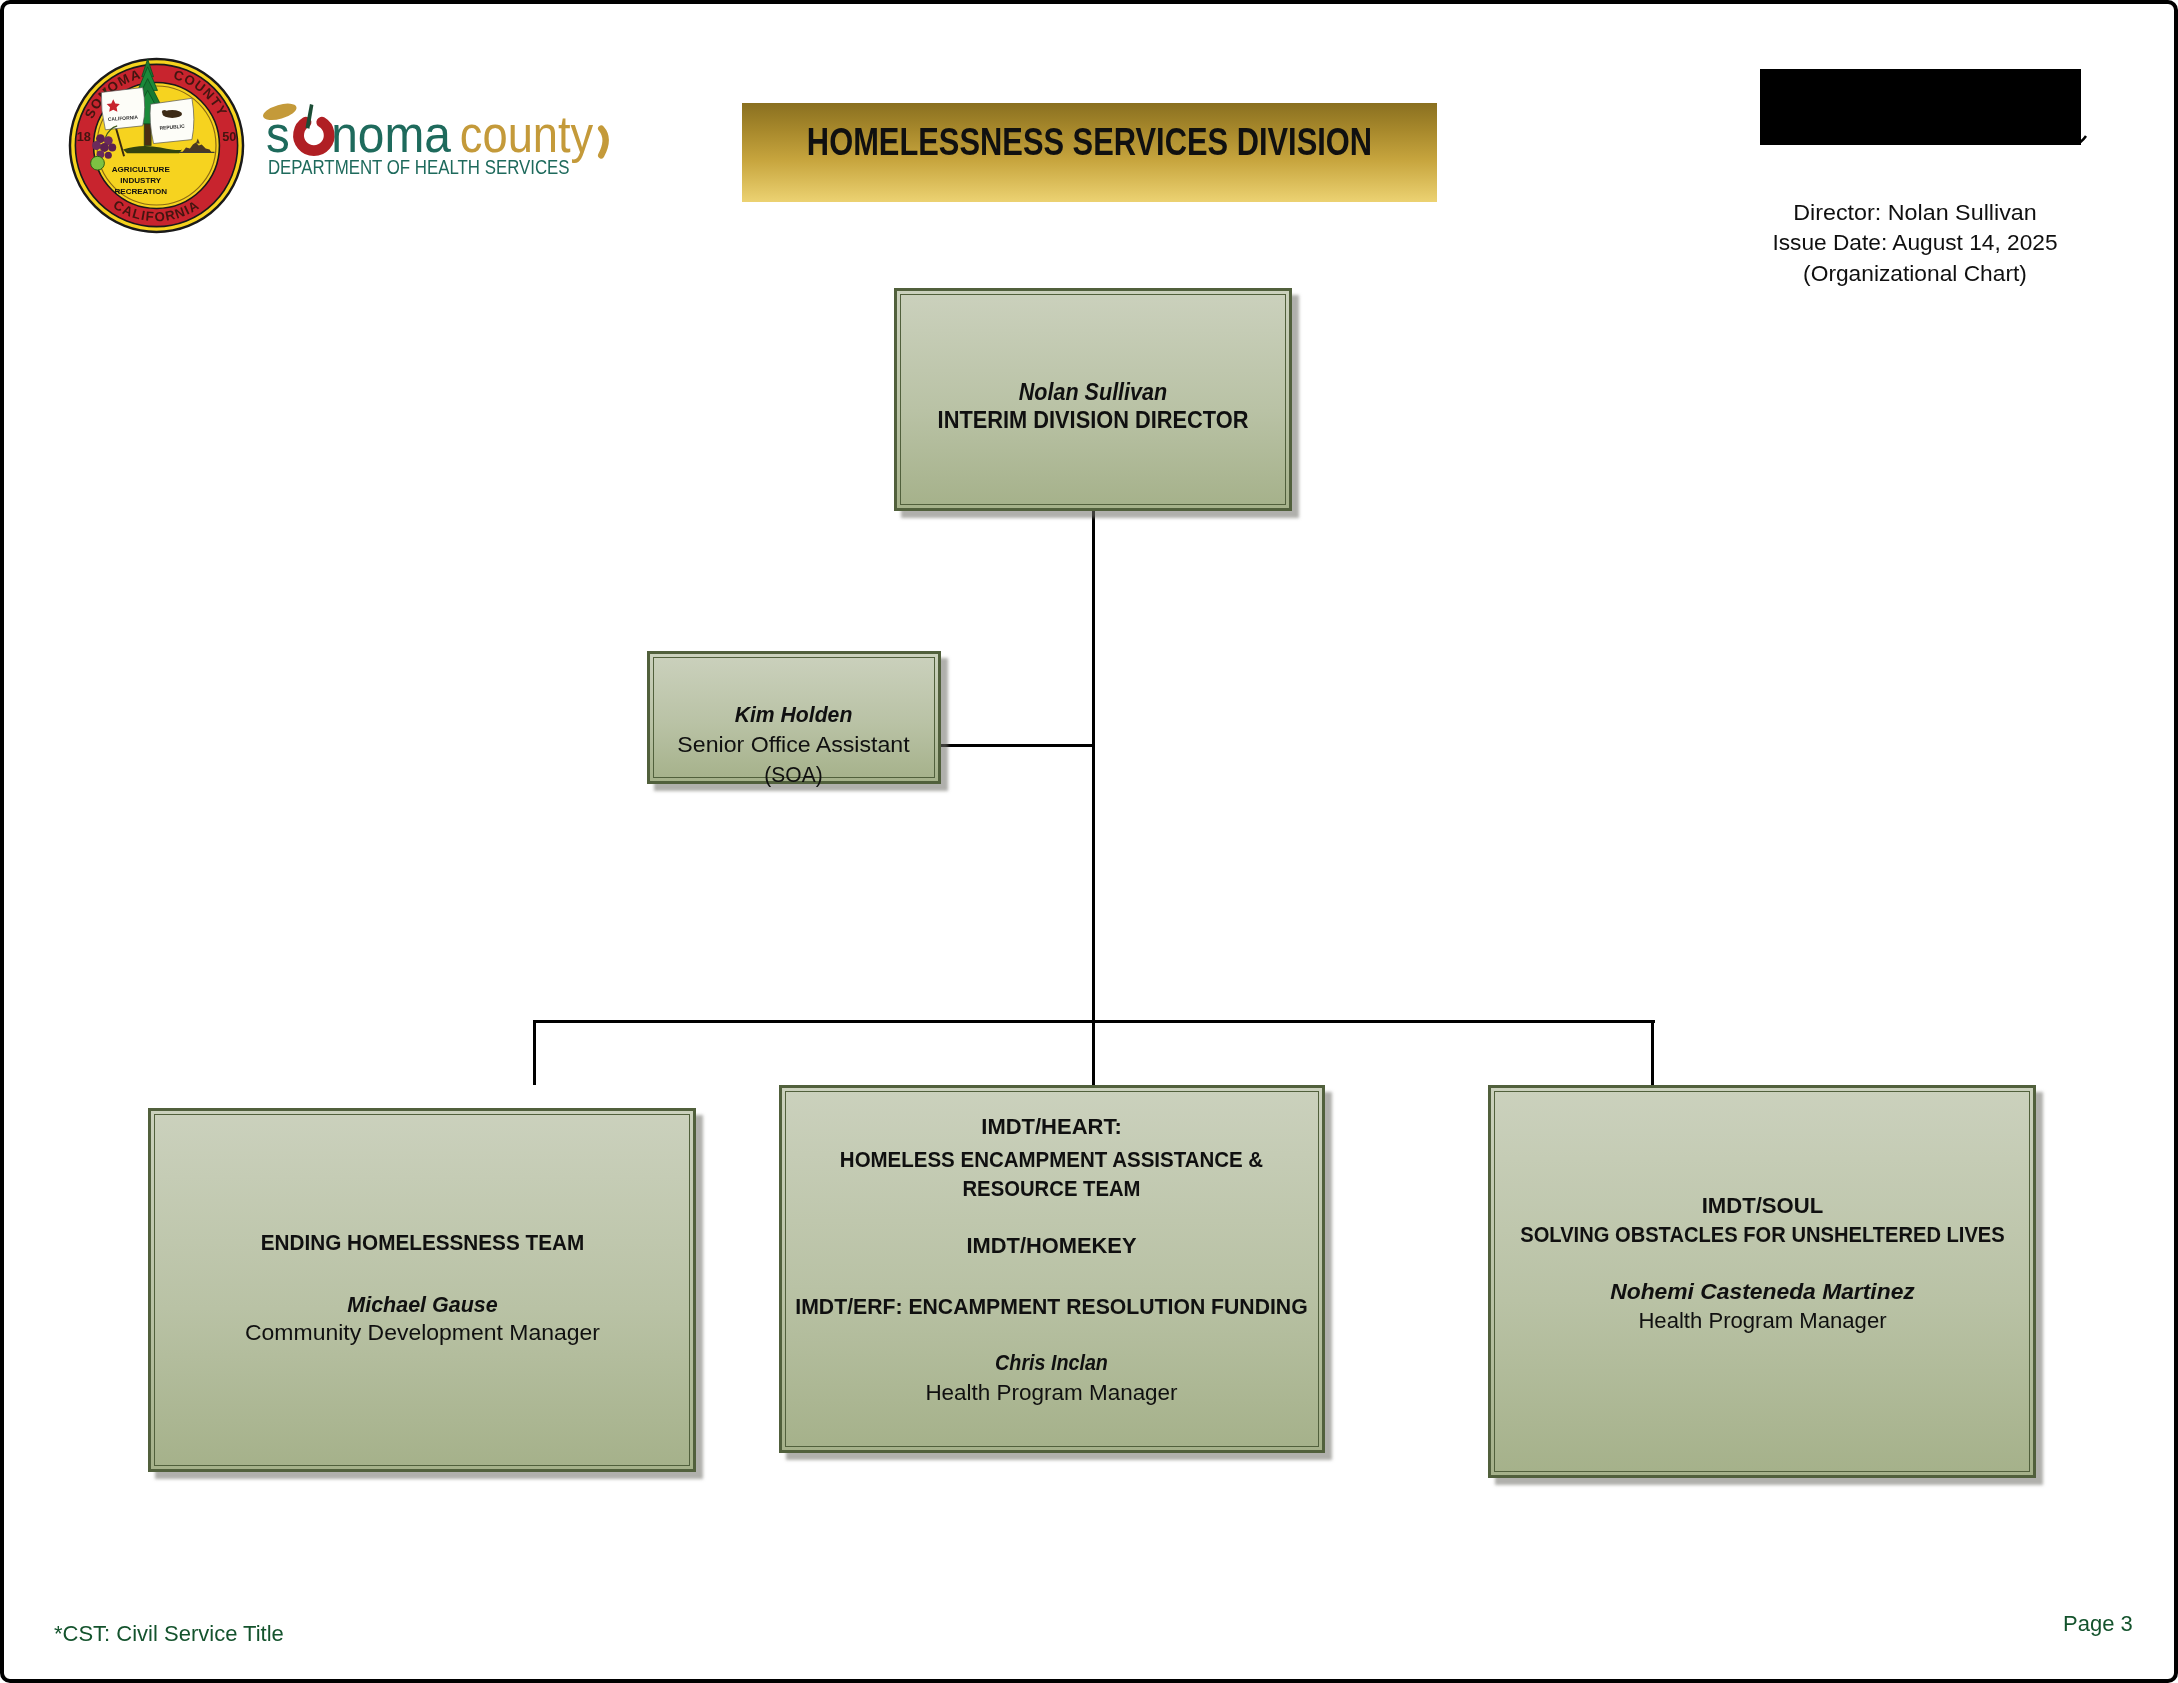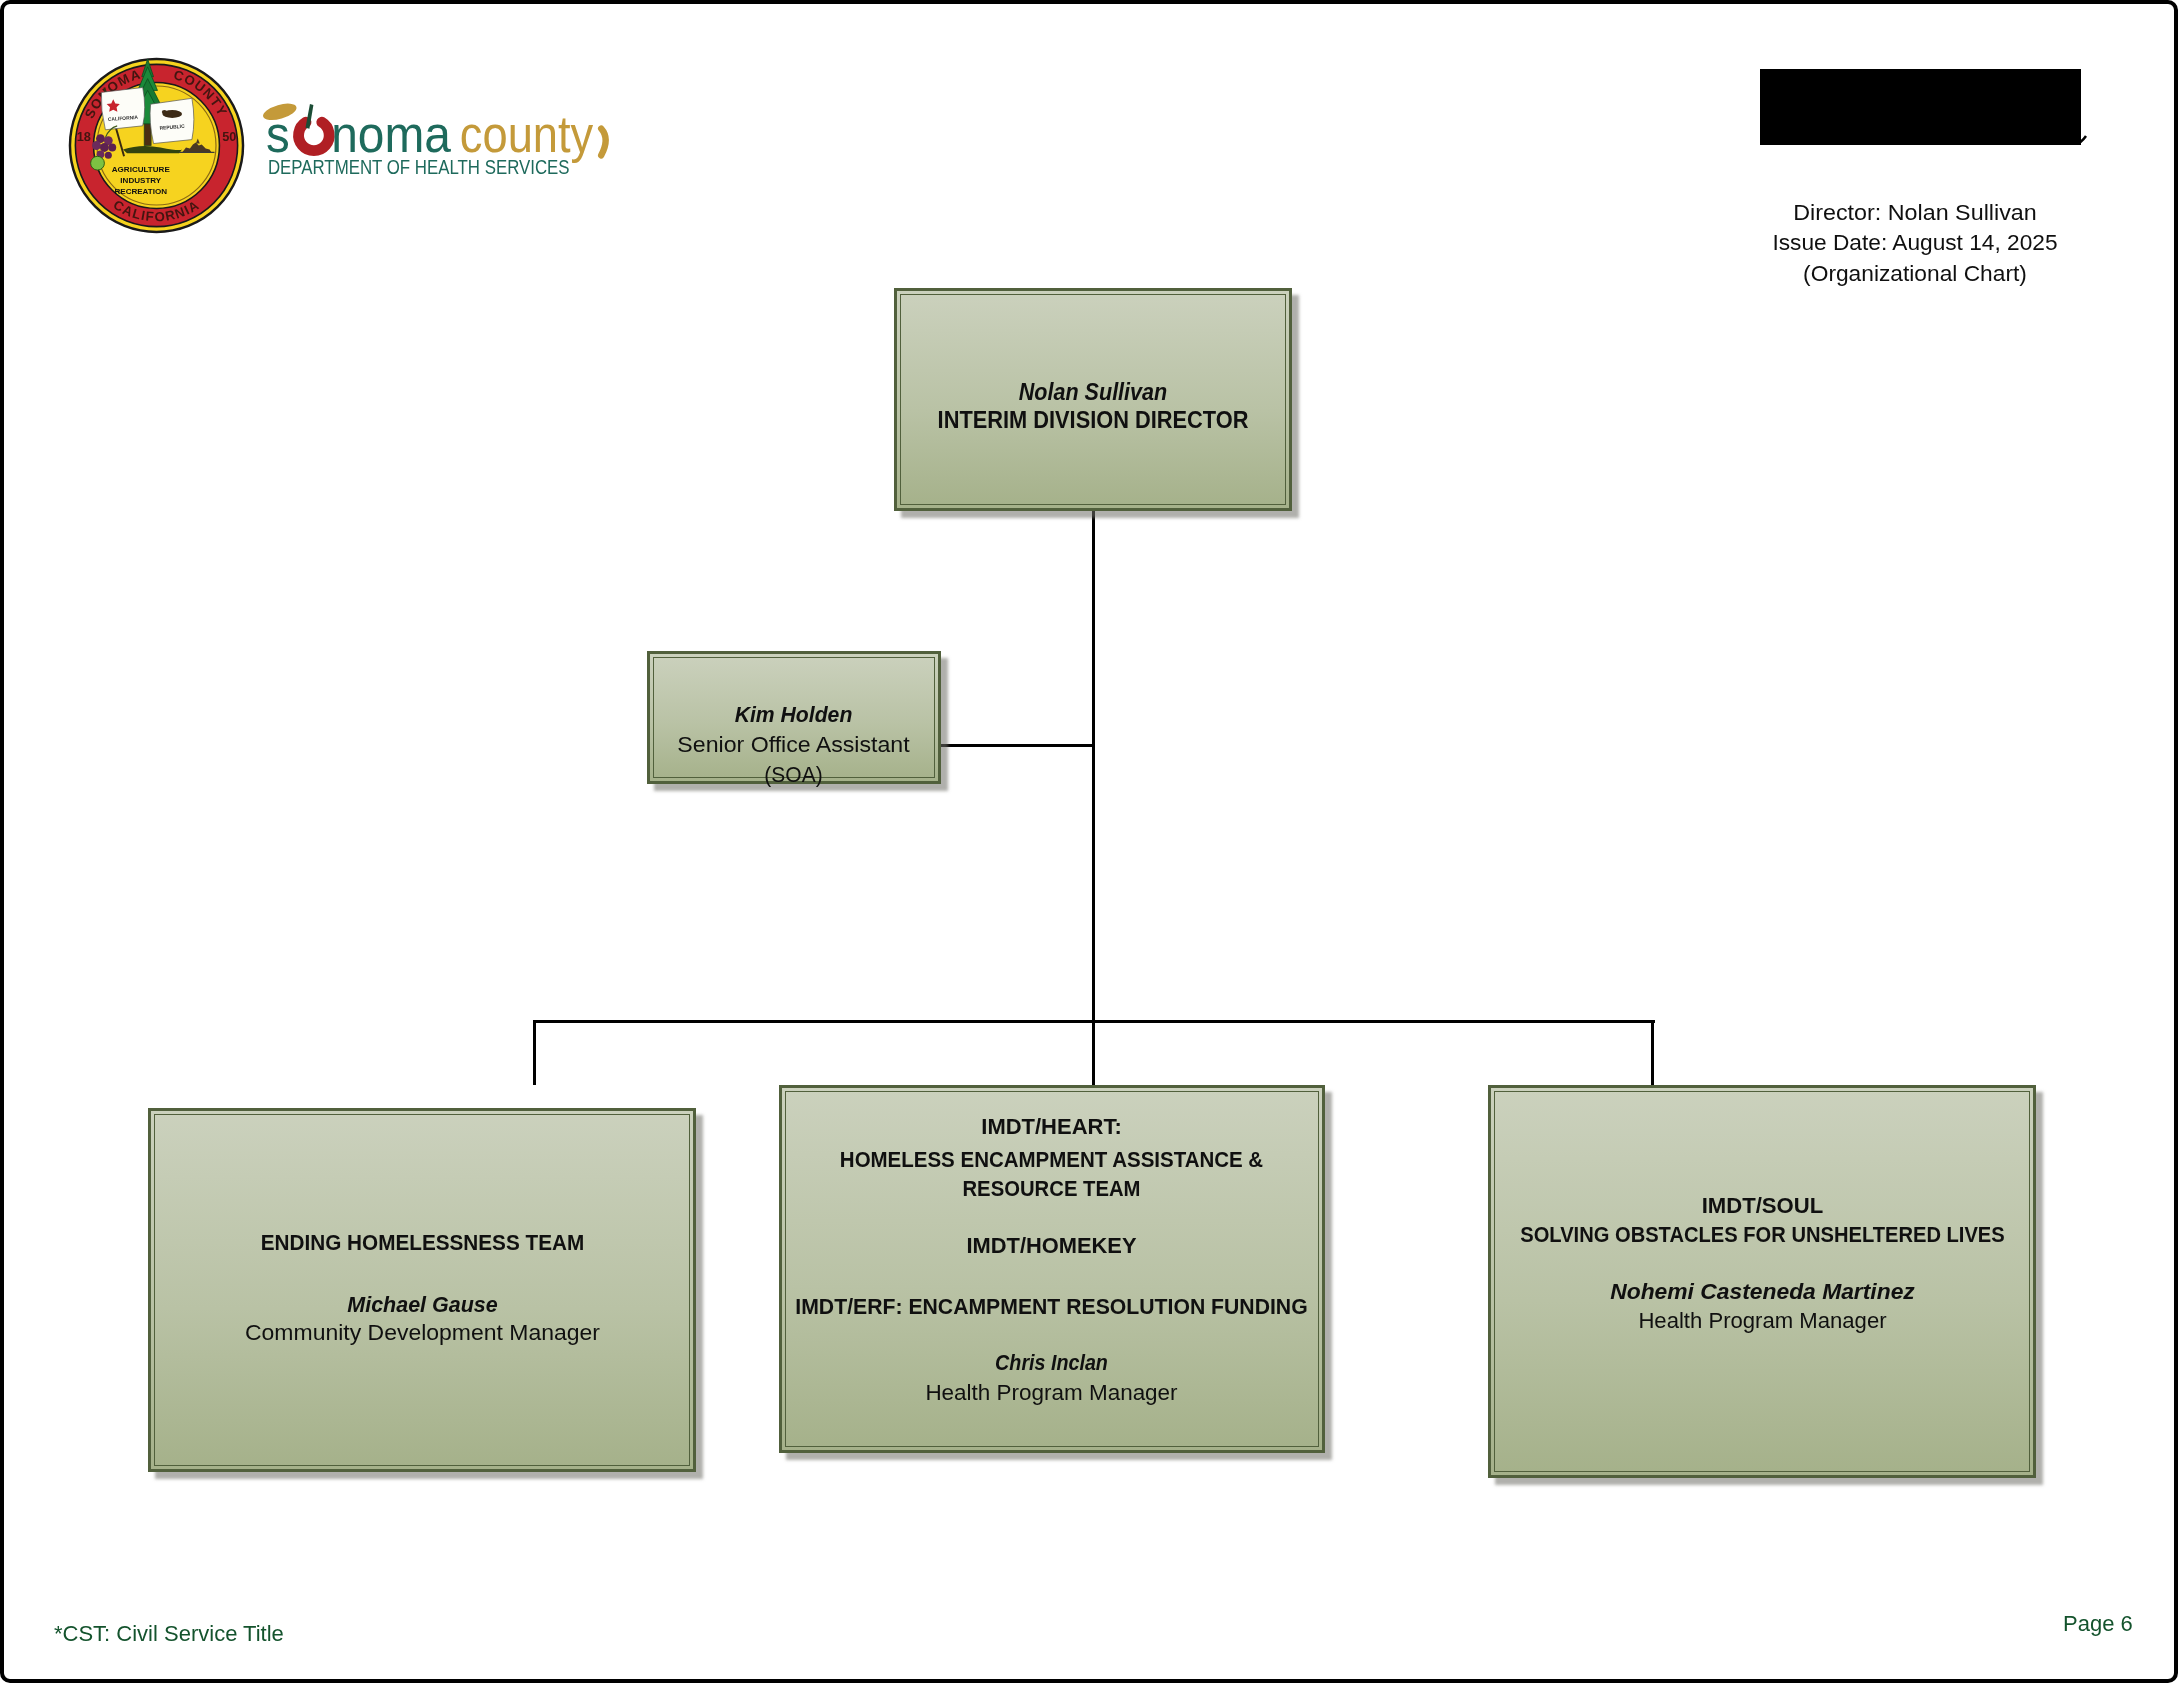--- a/index.html
+++ b/index.html
@@ -116,20 +116,25 @@
       <path d="M 47.5,31.5 A 15.5,15.5 0 1 0 63.5,31.5" fill="none" stroke="#b01f24" stroke-width="11" stroke-linecap="round"></path>
       <ellipse cx="21" cy="21" rx="17.5" ry="7" fill="#c49a3a" transform="rotate(-16 21 21)"></ellipse>
       <path d="M 47,37 L 51.5,13 L 55,14 L 51,38 Z" fill="#1c4d36"></path>
     </g>
     <text x="73" y="62" font-size="52" class="fill-teal" textLength="121" lengthAdjust="spacingAndGlyphs">noma</text>
     <text x="203" y="62" font-size="52" class="fill-gold" textLength="135" lengthAdjust="spacingAndGlyphs">county</text>
     <path d="M 346,38 q 9,10 0,27" fill="none" stroke="#c49a3a" stroke-width="6.5" stroke-linecap="round"></path>
     <text x="9" y="84" font-size="20" class="fill-teal" textLength="305" lengthAdjust="spacingAndGlyphs">DEPARTMENT OF HEALTH SERVICES</text>
   </svg>
 
+  <div class="abs banner">
+    <svg width="695" height="99" viewBox="0 0 702 100">
+      <text x="351" y="53" font-size="39" class="t-b" text-anchor="middle" textLength="571" lengthAdjust="spacingAndGlyphs">HOMELESSNESS SERVICES DIVISION</text>
+    </svg>
+  </div>
 
   <div class="abs redaction"></div>
   <svg class="abs" style="left:2067px; top:127px;" width="20" height="20" viewBox="0 0 20 20">
     <path d="M 2,12 Q 8,15 15,5" fill="none" stroke="#000" stroke-width="2.5"></path>
   </svg>
 
   <svg class="abs" style="left:1713px; top:188px;" width="396" height="109" viewBox="0 0 400 110">
     <text x="200" y="28" font-size="22" text-anchor="middle" textLength="246" lengthAdjust="spacingAndGlyphs">Director: Nolan Sullivan</text>
     <text x="200" y="59" font-size="22" text-anchor="middle" textLength="288" lengthAdjust="spacingAndGlyphs">Issue Date: August 14, 2025</text>
     <text x="200" y="90" font-size="22" text-anchor="middle" textLength="226" lengthAdjust="spacingAndGlyphs">(Organizational Chart)</text>
@@ -179,16 +184,16 @@
   <div class="abs node" style="left:1484px; top:1081px; width:548px; height:393px;">
     <svg width="543" height="353" viewBox="0 0 548 357">
       <text x="274" y="126" font-size="23" class="t-b" text-anchor="middle" textLength="123" lengthAdjust="spacingAndGlyphs">IMDT/SOUL</text>
       <text x="274" y="156" font-size="23" class="t-b" text-anchor="middle" textLength="490" lengthAdjust="spacingAndGlyphs">SOLVING OBSTACLES FOR UNSHELTERED LIVES</text>
       <text x="274" y="213" font-size="23" class="t-bi" text-anchor="middle" textLength="308" lengthAdjust="spacingAndGlyphs">Nohemi Casteneda Martinez</text>
       <text x="274" y="243" font-size="23" class="t-r" text-anchor="middle" textLength="251" lengthAdjust="spacingAndGlyphs">Health Program Manager</text>
     </svg>
   </div>
 
   <span class="abs plain" style="left:50px; top:1617px; font-size:22px;">*CST: Civil Service Title</span>
-  <span class="abs plain" style="left:2059px; top:1607px; font-size:22px;">Page 6</span>
+  <span class="abs plain" style="left:2059px; top:1607px; font-size:22px;">Page 3</span>
 
 </div>
 
 
 </body></html>

